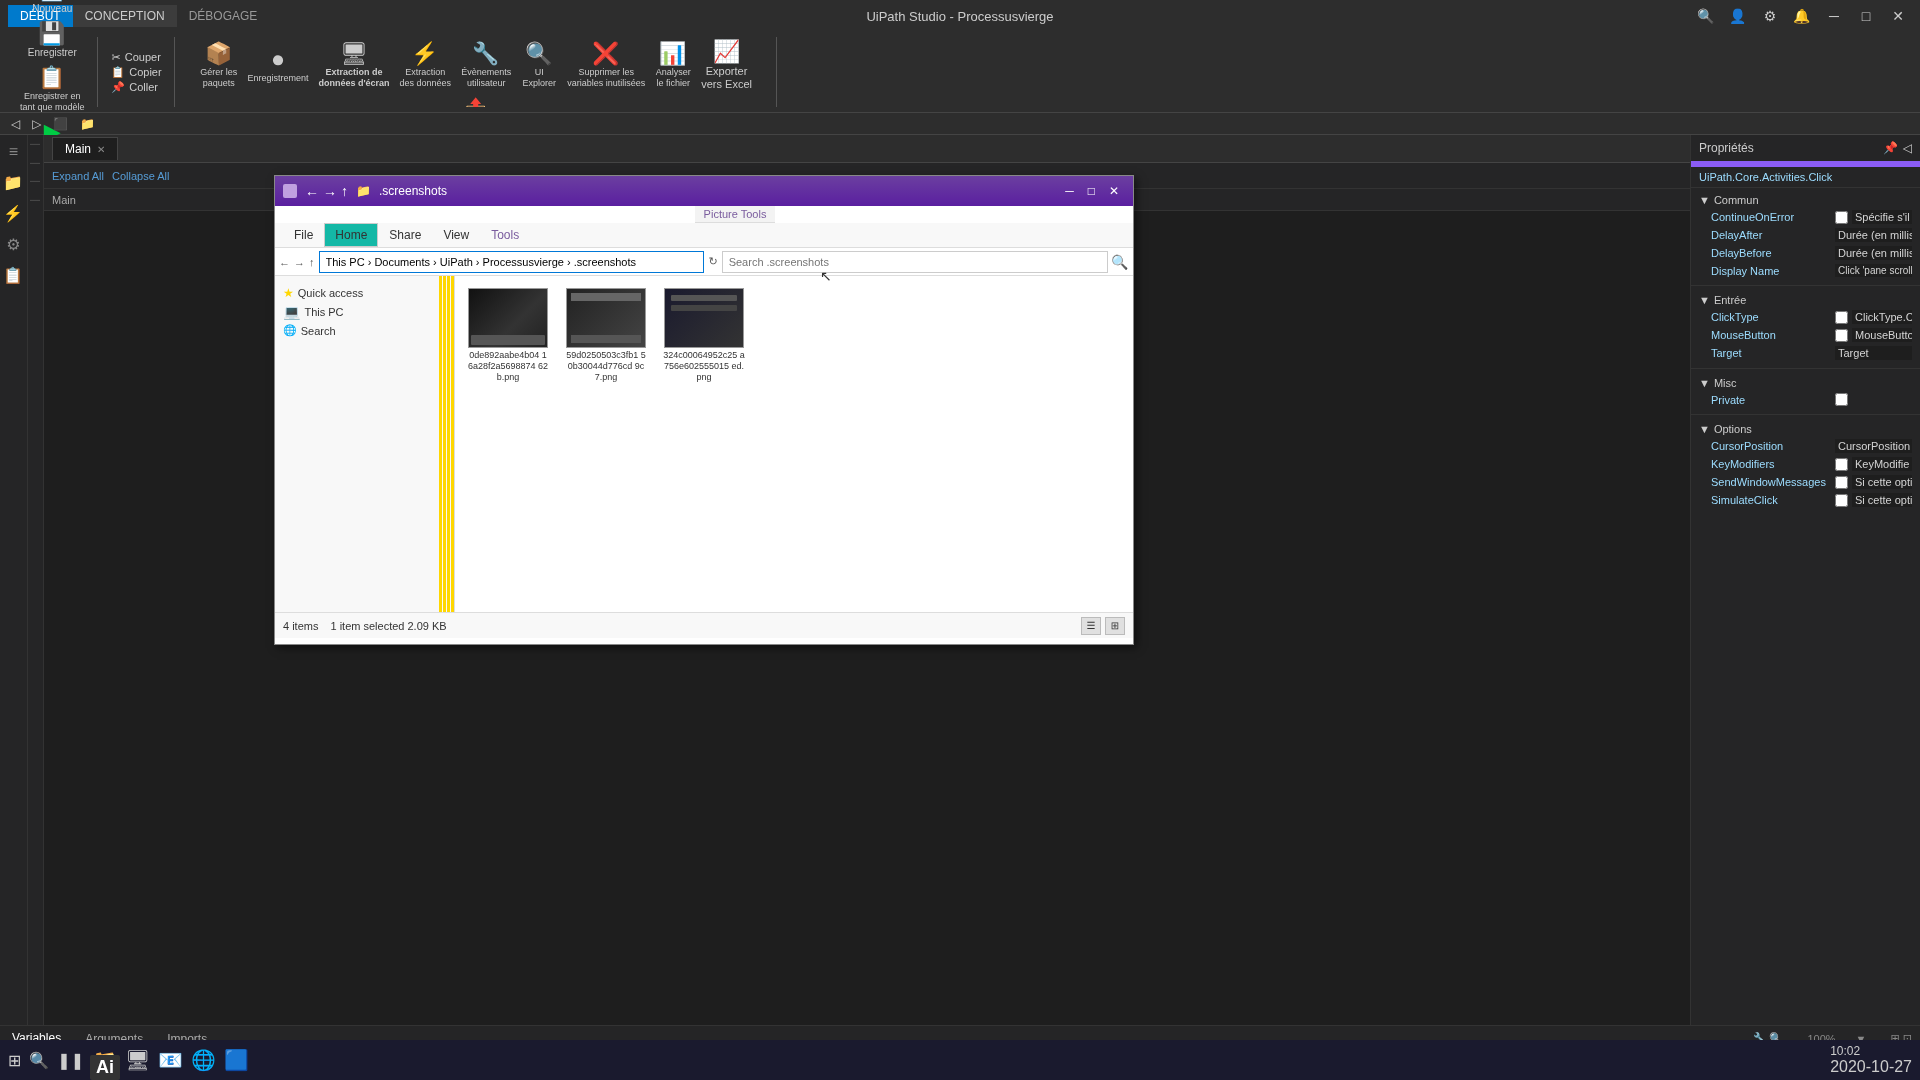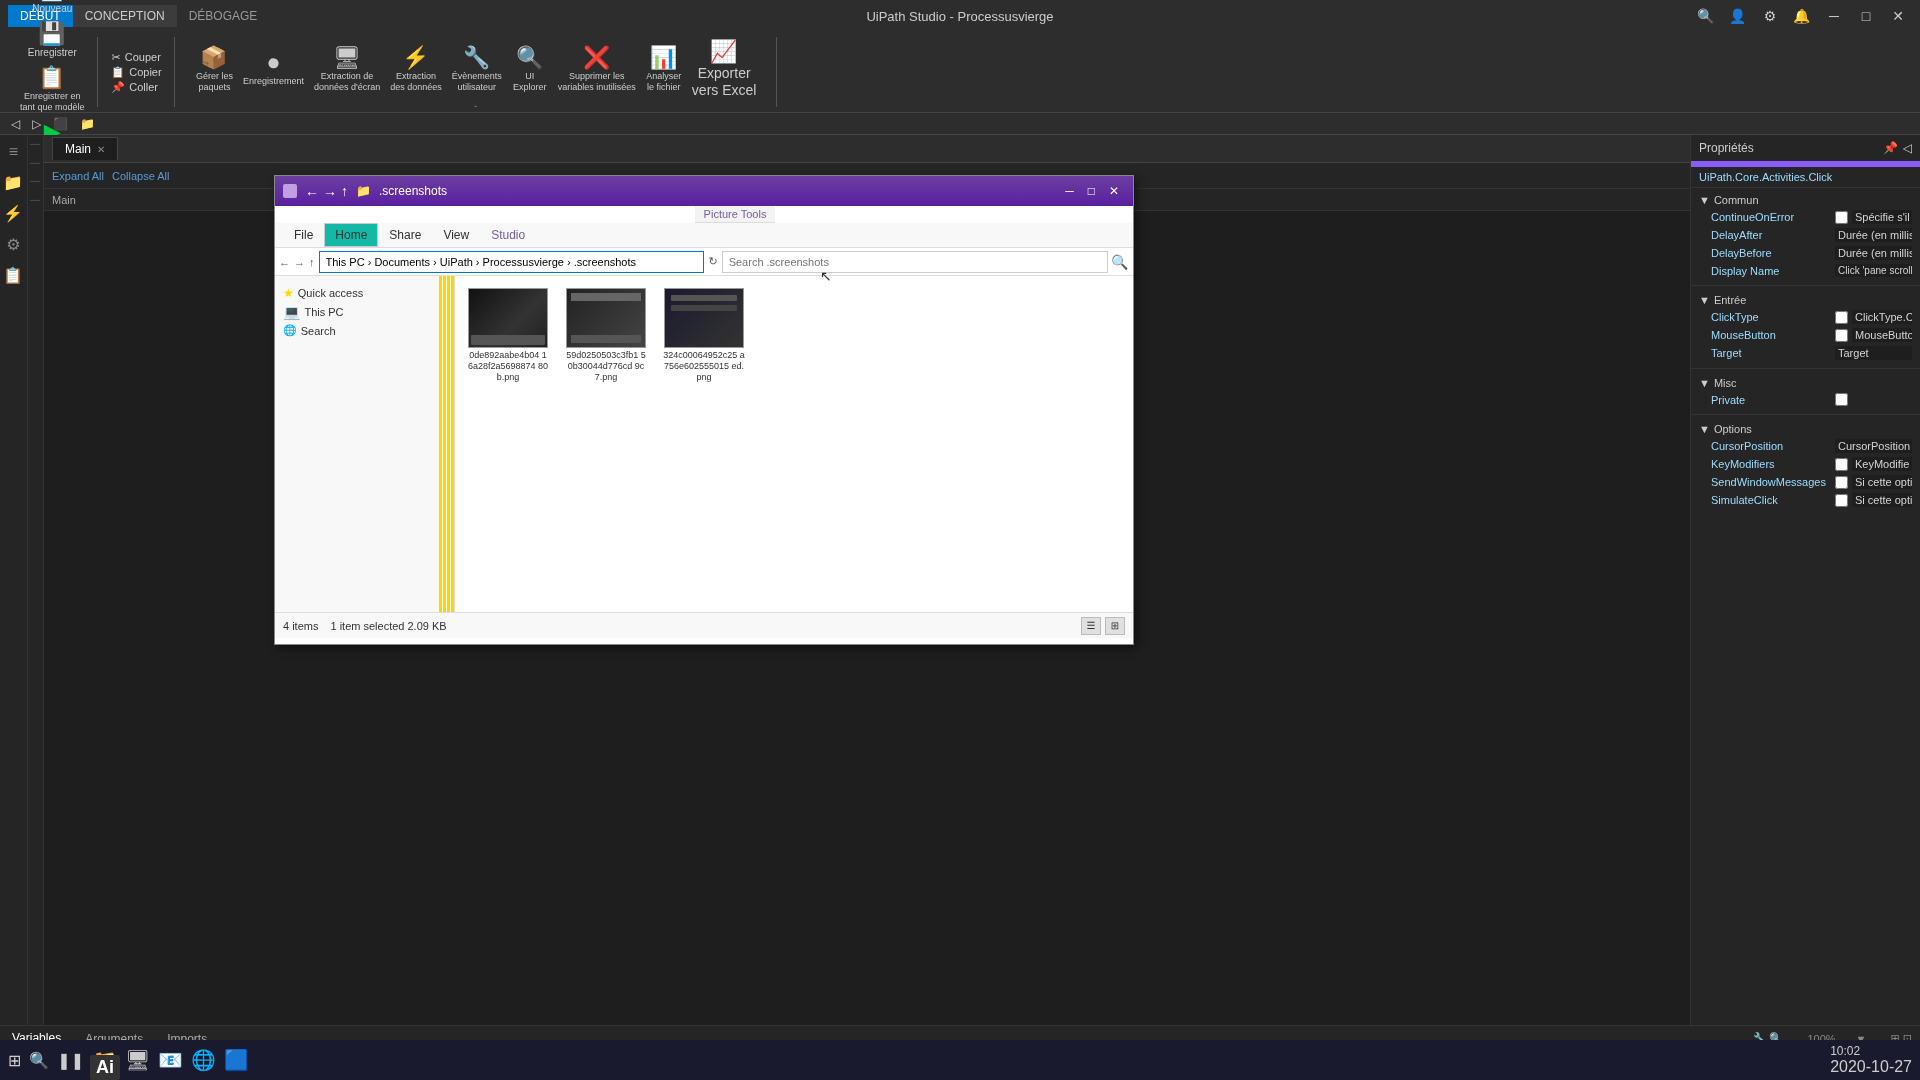--- a/index.html
+++ b/index.html
@@ -161,21 +161,21 @@
       <div class="ribbon-btn">
         <span class="icon">📦</span>
         <span class="label" style="font-size:9px;">Gérer les<br>paquets</span>
       </div>
       <div class="ribbon-btn">
         <span class="icon">⏺</span>
         <span class="label" style="font-size:9px;">Enregistrement</span>
       </div>
       <div class="ribbon-btn">
         <span class="icon">🖥</span>
-        <span class="label" style="font-size:9px;">Extraction de<br>données d'écran</span>
+        <span class="label" style="font-size:9px;font-weight:bold;">Extraction de<br>données d'écran</span>
       </div>
       <div class="ribbon-btn">
         <span class="icon">⚡</span>
         <span class="label" style="font-size:9px;">Extraction<br>des données</span>
       </div>
       <div class="ribbon-btn">
         <span class="icon">🔧</span>
         <span class="label" style="font-size:9px;">Évènements<br>utilisateur</span>
       </div>
       <div class="ribbon-btn">
@@ -185,21 +185,21 @@
       <div class="ribbon-btn">
         <span class="icon">❌</span>
         <span class="label" style="font-size:9px;">Supprimer les<br>variables inutilisées</span>
       </div>
       <div class="ribbon-btn">
         <span class="icon">📊</span>
         <span class="label" style="font-size:9px;">Analyser<br>le fichier</span>
       </div>
       <div class="ribbon-btn">
         <span class="icon">📈</span>
-        <span class="label" style="font-size:14px;">Exporter<br>vers Excel</span>
+        <span class="label" style="font-size:11px;">Exporter<br>vers Excel</span>
       </div>
       <div class="ribbon-btn">
         <span class="icon">📤</span>
 
       </div>
     </div>
   </div>
 </div>
 
 <div id="quickaccess">
@@ -267,21 +267,21 @@
       <div style="background:#f3f3f3; padding:2px 8px; font-size:11px; color:#7a5c9e; border-bottom:1px solid #ddd; text-align:center; width:80px; margin:0 auto 0 420px;">
         <span>Picture Tools</span>
       </div>
 
       <div id="exp-ribbon">
         <div id="exp-ribbon-tabs">
           <div class="exp-tab">File</div>
           <div class="exp-tab" style="background:#14b8a6; border:1px solid #ccc;">Home</div>
           <div class="exp-tab">Share</div>
           <div class="exp-tab">View</div>
-          <div class="exp-tab" style="color:#7a5c9e;">Studio</div>
+          <div class="exp-tab" style="color:#7a5c9e;">Tools</div>
         </div>
       </div>
 
       <div id="exp-addressbar">
         <span style="font-size:11px; color:#555;">←</span>
         <span style="font-size:11px; color:#555;">→</span>
         <span style="font-size:11px; color:#555;">↑</span>
         <input type="text" id="exp-address-input" value="This PC › Documents › UiPath › Processusvierge › .screenshots" style="flex: 1 1 0%; border: 1px solid rgb(0, 120, 215); padding: 2px 6px; font-size: 11px; outline: none; height: 22px;">
         <span style="font-size:11px; color:#555;">↻</span>
         <input type="text" id="exp-search-input" style="width: 160px; border: 1px solid rgb(204, 204, 204); padding: 2px 6px; font-size: 11px; height: 22px;" placeholder="Search .screenshots">
@@ -313,21 +313,21 @@
         </div>
 
         <div id="exp-content">
 
           <div class="file-item">
             <div class="file-thumb thumb-dark" style="background: linear-gradient(135deg,#111 0%,#333 60%,#222 100%); position:relative;">
               <div style="position:absolute; bottom:2px; left:2px; right:2px; height:10px; background:#555; border-radius:1px;"></div>
             </div>
             <span class="file-name" style="font-size:9px;">0de892aabe4b04
 16a28f2a5698874
-80b.png</span>
+62b.png</span>
           </div>
 
           <div class="file-item">
             <div class="file-thumb" style="background: linear-gradient(135deg,#222 0%,#444 100%); position:relative;">
               <div style="position:absolute; top:4px; left:4px; right:4px; height:8px; background:#666;"></div>
               <div style="position:absolute; bottom:4px; left:4px; right:4px; height:8px; background:#555;"></div>
             </div>
             <span class="file-name" style="font-size:9px;">59d0250503c3fb1
 50b30044d776cd
 9c7.png</span>

